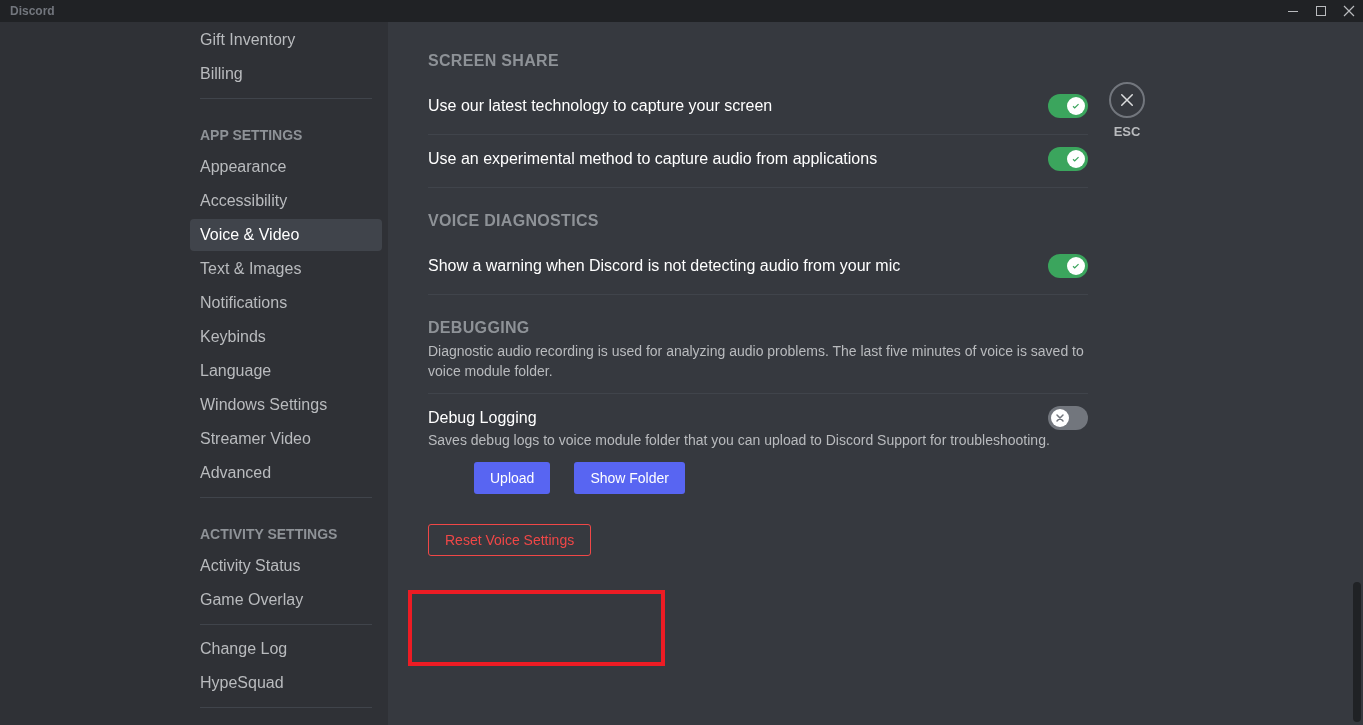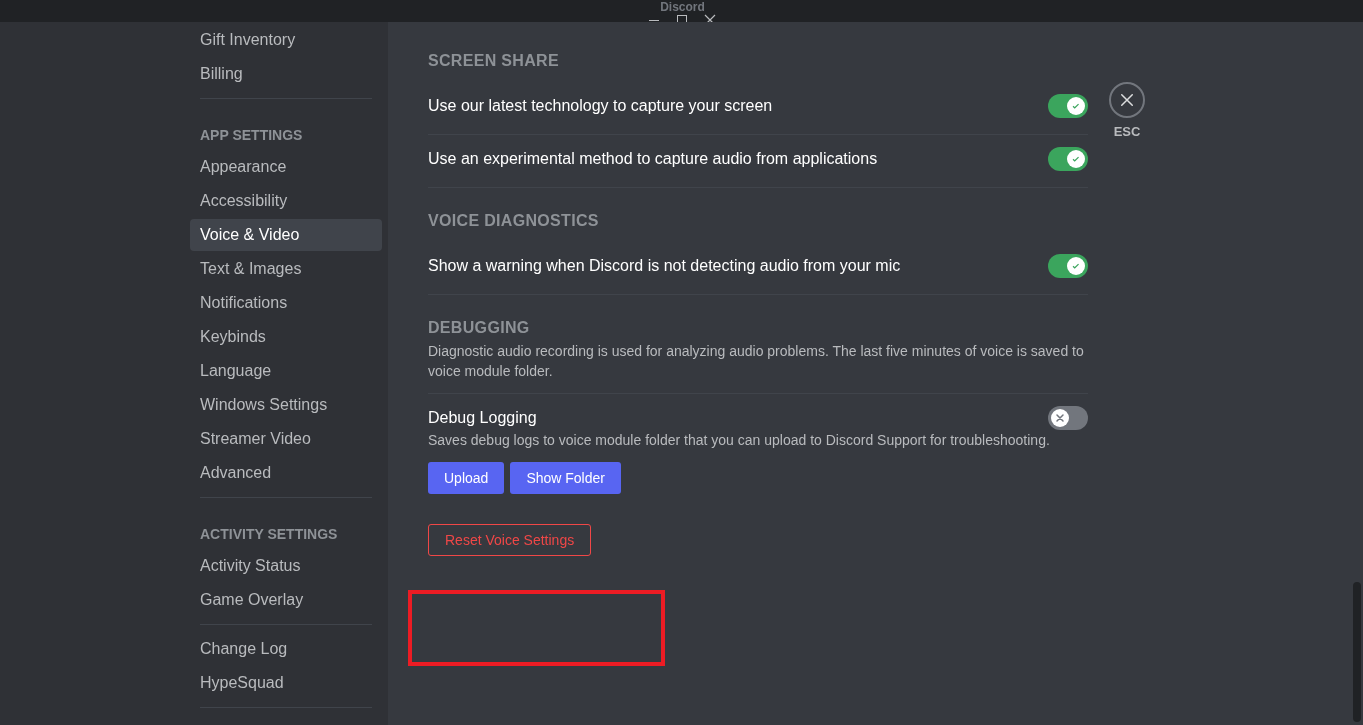--- a/index.html
+++ b/index.html
@@ -15,21 +15,20 @@
   .titlebar {
     height: 22px;
     background: #202225;
     display: flex;
     align-items: center;
     justify-content: space-between;
     padding: 0 8px;
     font-size: 12px;
     color: #72767d;
     font-weight: 700;
-    flex-direction: column;
   }
   .titlebar-left { padding-left: 2px; }
   .titlebar-right { display: flex; gap: 16px; align-items: center; }
   .window-btn { width: 12px; height: 12px; display:flex; align-items:center; justify-content:center; color:#b9bbbe; }
   .window-btn svg { width: 12px; height: 12px; }
   .main {
     display: flex;
     height: calc(100% - 22px);
     position: relative;
   }
@@ -117,21 +116,21 @@
   .toggle.off { background:#72767d; }
   .toggle .knob {
     position:absolute; top:3px; width:18px; height:18px; border-radius:50%;
     background:#fff; display:flex; align-items:center; justify-content:center;
   }
   .toggle.on .knob { right:3px; }
   .toggle.off .knob { left:3px; }
   .toggle .knob svg { width:12px; height:12px; }
   .toggle.on .knob svg { color:#3ba55d; }
   .toggle.off .knob svg { color:#72767d; }
-  .btn-row { display:flex; gap:6px; margin-top:12px; margin-bottom: 8px;}
+  .btn-row { display:flex; gap:24px; margin-top:12px; margin-bottom: 8px; margin-left: 46px;}
   .btn {
     padding: 8px 16px;
     border-radius:3px;
     font-size:14px;
     font-weight:500;
     cursor:pointer;
     border:none;
     color:#fff;
   }
   .btn-primary { background:#5865f2; }

